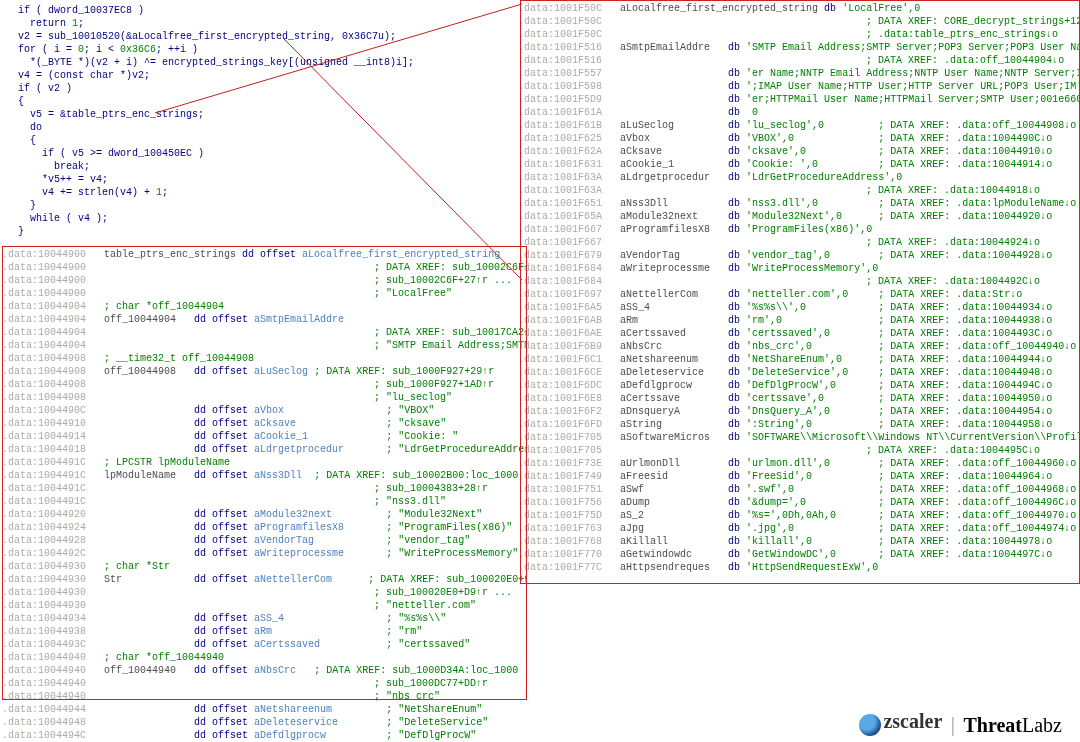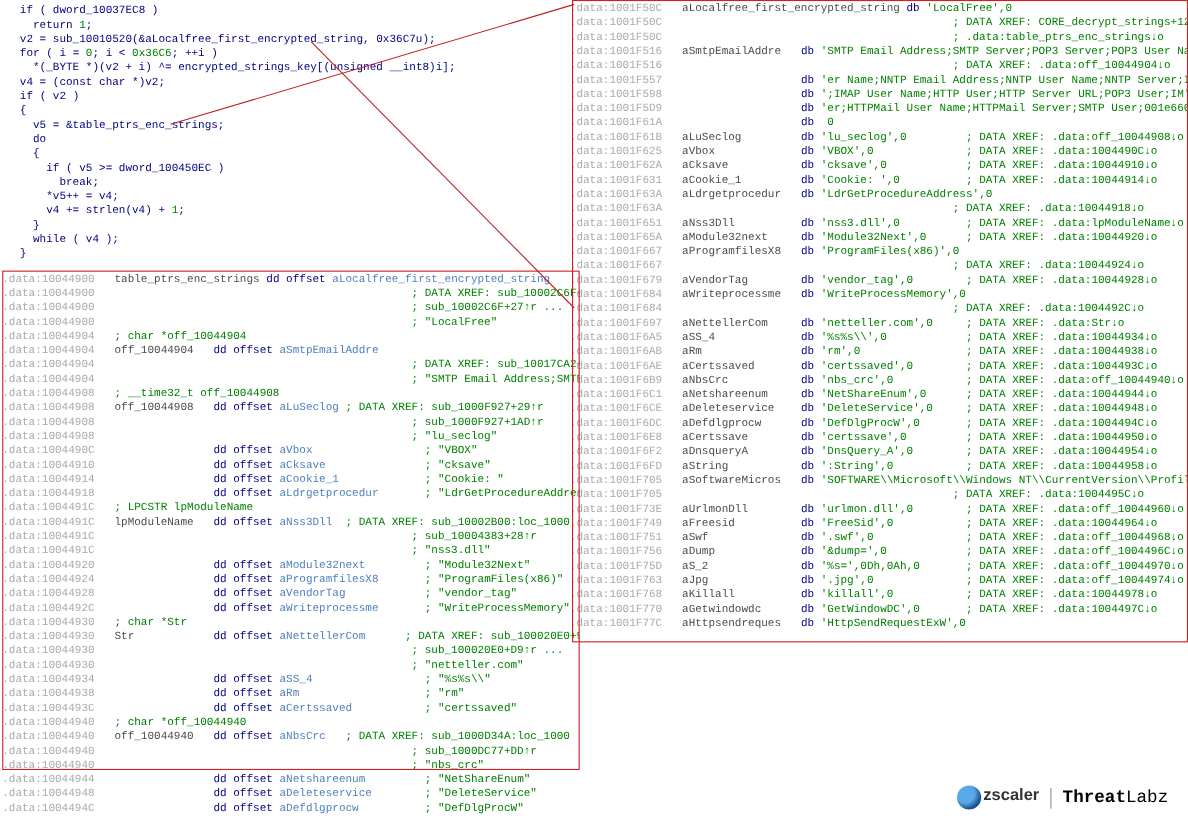--- a/index.html
+++ b/index.html
@@ -9,24 +9,24 @@
 .num{color:#008000}
 .str{color:#008000}
 .cmt{color:#008000}
 .xref{color:#008000}
 .seg{color:#acaaa7}
 .off{color:#4f81bd}
 .lb{color:#4c4c4c}
 .dir{color:#000080}
 .box{position:absolute;border:1px solid #d02020;pointer-events:none}
 .logo-wrap{position:absolute;right:18px;bottom:6px;display:flex;align-items:center;gap:8px}
-.zsc{font-family:Liberation Sans, sans-serif;font-weight:700;font-size:15px;color:#333}
+.zsc{font-family:Liberation Serif, serif;font-weight:700;font-size:20px;color:#333}
 .zsc-icon{display:inline-block;width:22px;height:22px;border-radius:50%;background:radial-gradient(circle at 35% 35%, #5aa9e6 40%, #1b4e8c 70%);vertical-align:middle;margin-right:2px}
 .divider{color:#bbb;font-size:20px;font-family:Arial}
-.tlz{font-family:Liberation Mono, monospace;font-size:16px}
+.tlz{font-family:Liberation Serif, serif;font-size:20px}
 .tlz b{font-weight:700}
 svg.arrow{position:absolute;pointer-events:none}
 .row{display:block}
 </style>
 </head>
 <body>
 
 <div class="pane" id="left-code" style="left:6px;top:4px;width:520px"><div class="row code">  <span class="kw">if</span> ( dword_10037EC8 )</div><div class="row code">    <span class="kw">return</span> <span class="num">1</span>;</div><div class="row code">  v2 = sub_10010520(&amp;aLocalfree_first_encrypted_string, 0x36C7u);</div><div class="row code">  <span class="kw">for</span> ( i = <span class="num">0</span>; i &lt; <span class="num">0x36C6</span>; ++i )</div><div class="row code">    *(_BYTE *)(v2 + i) ^= encrypted_strings_key[(<span class="kw">unsigned</span> __int8)i];</div><div class="row code">  v4 = (<span class="kw">const</span> <span class="kw">char</span> *)v2;</div><div class="row code">  <span class="kw">if</span> ( v2 )</div><div class="row code">  {</div><div class="row code">    v5 = &amp;table_ptrs_enc_strings;</div><div class="row code">    <span class="kw">do</span></div><div class="row code">    {</div><div class="row code">      <span class="kw">if</span> ( v5 &gt;= dword_100450EC )</div><div class="row code">        <span class="kw">break</span>;</div><div class="row code">      *v5++ = v4;</div><div class="row code">      v4 += strlen(v4) + <span class="num">1</span>;</div><div class="row code">    }</div><div class="row code">    <span class="kw">while</span> ( v4 );</div><div class="row code">  }</div></div>
 
 <div class="pane" id="left-data" style="left:2px;top:248px;width:525px"><div class="row"><span class="seg">.data:10044900  </span> <span class="lb">table_ptrs_enc_strings</span> <span class="dir">dd offset</span> <span class="off">aLocalfree_first_encrypted_string</span></div><div class="row"><span class="seg">.data:10044900  </span> <span class="lb">              </span>                               <span class="cmt">; DATA XREF: sub_10002C6F+11↑r</span></div><div class="row"><span class="seg">.data:10044900  </span> <span class="lb">              </span>                               <span class="cmt">; sub_10002C6F+27↑r ...</span></div><div class="row"><span class="seg">.data:10044900  </span> <span class="lb">              </span>                               <span class="cmt">; "LocalFree"</span></div><div class="row"><span class="seg">.data:10044904  </span> <span class="cmt">; char *off_10044904</span></div><div class="row"><span class="seg">.data:10044904  </span> <span class="lb">off_10044904  </span> <span class="dir">dd offset</span> <span class="off">aSmtpEmailAddre</span></div><div class="row"><span class="seg">.data:10044904  </span> <span class="lb">              </span>                               <span class="cmt">; DATA XREF: sub_10017CA2+C↑r</span></div><div class="row"><span class="seg">.data:10044904  </span> <span class="lb">              </span>                               <span class="cmt">; "SMTP Email Address;SMTP Server;</span></div><div class="row"><span class="seg">.data:10044908  </span> <span class="cmt">; __time32_t off_10044908</span></div><div class="row"><span class="seg">.data:10044908  </span> <span class="lb">off_10044908  </span> <span class="dir">dd offset</span> <span class="off">aLuSeclog</span> <span class="cmt">; DATA XREF: sub_1000F927+29↑r</span></div><div class="row"><span class="seg">.data:10044908  </span> <span class="lb">              </span>                               <span class="cmt">; sub_1000F927+1AD↑r</span></div><div class="row"><span class="seg">.data:10044908  </span> <span class="lb">              </span>                               <span class="cmt">; "lu_seclog"</span></div><div class="row"><span class="seg">.data:1004490C  </span> <span class="lb">              </span> <span class="dir">dd offset</span> <span class="off">aVbox</span>                 <span class="cmt">; "VBOX"</span></div><div class="row"><span class="seg">.data:10044910  </span> <span class="lb">              </span> <span class="dir">dd offset</span> <span class="off">aCksave</span>               <span class="cmt">; "cksave"</span></div><div class="row"><span class="seg">.data:10044914  </span> <span class="lb">              </span> <span class="dir">dd offset</span> <span class="off">aCookie_1</span>             <span class="cmt">; "Cookie: "</span></div><div class="row"><span class="seg">.data:10044918  </span> <span class="lb">              </span> <span class="dir">dd offset</span> <span class="off">aLdrgetprocedur</span>       <span class="cmt">; "LdrGetProcedureAddress"</span></div><div class="row"><span class="seg">.data:1004491C  </span> <span class="cmt">; LPCSTR lpModuleName</span></div><div class="row"><span class="seg">.data:1004491C  </span> <span class="lb">lpModuleName  </span> <span class="dir">dd offset</span> <span class="off">aNss3Dll</span>  <span class="cmt">; DATA XREF: sub_10002B00:loc_1000</span></div><div class="row"><span class="seg">.data:1004491C  </span> <span class="lb">              </span>                               <span class="cmt">; sub_10004383+28↑r</span></div><div class="row"><span class="seg">.data:1004491C  </span> <span class="lb">              </span>                               <span class="cmt">; "nss3.dll"</span></div><div class="row"><span class="seg">.data:10044920  </span> <span class="lb">              </span> <span class="dir">dd offset</span> <span class="off">aModule32next</span>         <span class="cmt">; "Module32Next"</span></div><div class="row"><span class="seg">.data:10044924  </span> <span class="lb">              </span> <span class="dir">dd offset</span> <span class="off">aProgramfilesX8</span>       <span class="cmt">; "ProgramFiles(x86)"</span></div><div class="row"><span class="seg">.data:10044928  </span> <span class="lb">              </span> <span class="dir">dd offset</span> <span class="off">aVendorTag</span>            <span class="cmt">; "vendor_tag"</span></div><div class="row"><span class="seg">.data:1004492C  </span> <span class="lb">              </span> <span class="dir">dd offset</span> <span class="off">aWriteprocessme</span>       <span class="cmt">; "WriteProcessMemory"</span></div><div class="row"><span class="seg">.data:10044930  </span> <span class="cmt">; char *Str</span></div><div class="row"><span class="seg">.data:10044930  </span> <span class="lb">Str           </span> <span class="dir">dd offset</span> <span class="off">aNettellerCom</span>      <span class="cmt">; DATA XREF: sub_100020E0+9A↑r</span></div><div class="row"><span class="seg">.data:10044930  </span> <span class="lb">              </span>                               <span class="cmt">; sub_100020E0+D9↑r ...</span></div><div class="row"><span class="seg">.data:10044930  </span> <span class="lb">              </span>                               <span class="cmt">; "netteller.com"</span></div><div class="row"><span class="seg">.data:10044934  </span> <span class="lb">              </span> <span class="dir">dd offset</span> <span class="off">aSS_4</span>                 <span class="cmt">; "%s%s\\"</span></div><div class="row"><span class="seg">.data:10044938  </span> <span class="lb">              </span> <span class="dir">dd offset</span> <span class="off">aRm</span>                   <span class="cmt">; "rm"</span></div><div class="row"><span class="seg">.data:1004493C  </span> <span class="lb">              </span> <span class="dir">dd offset</span> <span class="off">aCertssaved</span>           <span class="cmt">; "certssaved"</span></div><div class="row"><span class="seg">.data:10044940  </span> <span class="cmt">; char *off_10044940</span></div><div class="row"><span class="seg">.data:10044940  </span> <span class="lb">off_10044940  </span> <span class="dir">dd offset</span> <span class="off">aNbsCrc</span>   <span class="cmt">; DATA XREF: sub_1000D34A:loc_1000</span></div><div class="row"><span class="seg">.data:10044940  </span> <span class="lb">              </span>                               <span class="cmt">; sub_1000DC77+DD↑r</span></div><div class="row"><span class="seg">.data:10044940  </span> <span class="lb">              </span>                               <span class="cmt">; "nbs_crc"</span></div><div class="row"><span class="seg">.data:10044944  </span> <span class="lb">              </span> <span class="dir">dd offset</span> <span class="off">aNetshareenum</span>         <span class="cmt">; "NetShareEnum"</span></div><div class="row"><span class="seg">.data:10044948  </span> <span class="lb">              </span> <span class="dir">dd offset</span> <span class="off">aDeleteservice</span>        <span class="cmt">; "DeleteService"</span></div><div class="row"><span class="seg">.data:1004494C  </span> <span class="lb">              </span> <span class="dir">dd offset</span> <span class="off">aDefdlgprocw</span>          <span class="cmt">; "DefDlgProcW"</span></div></div>

